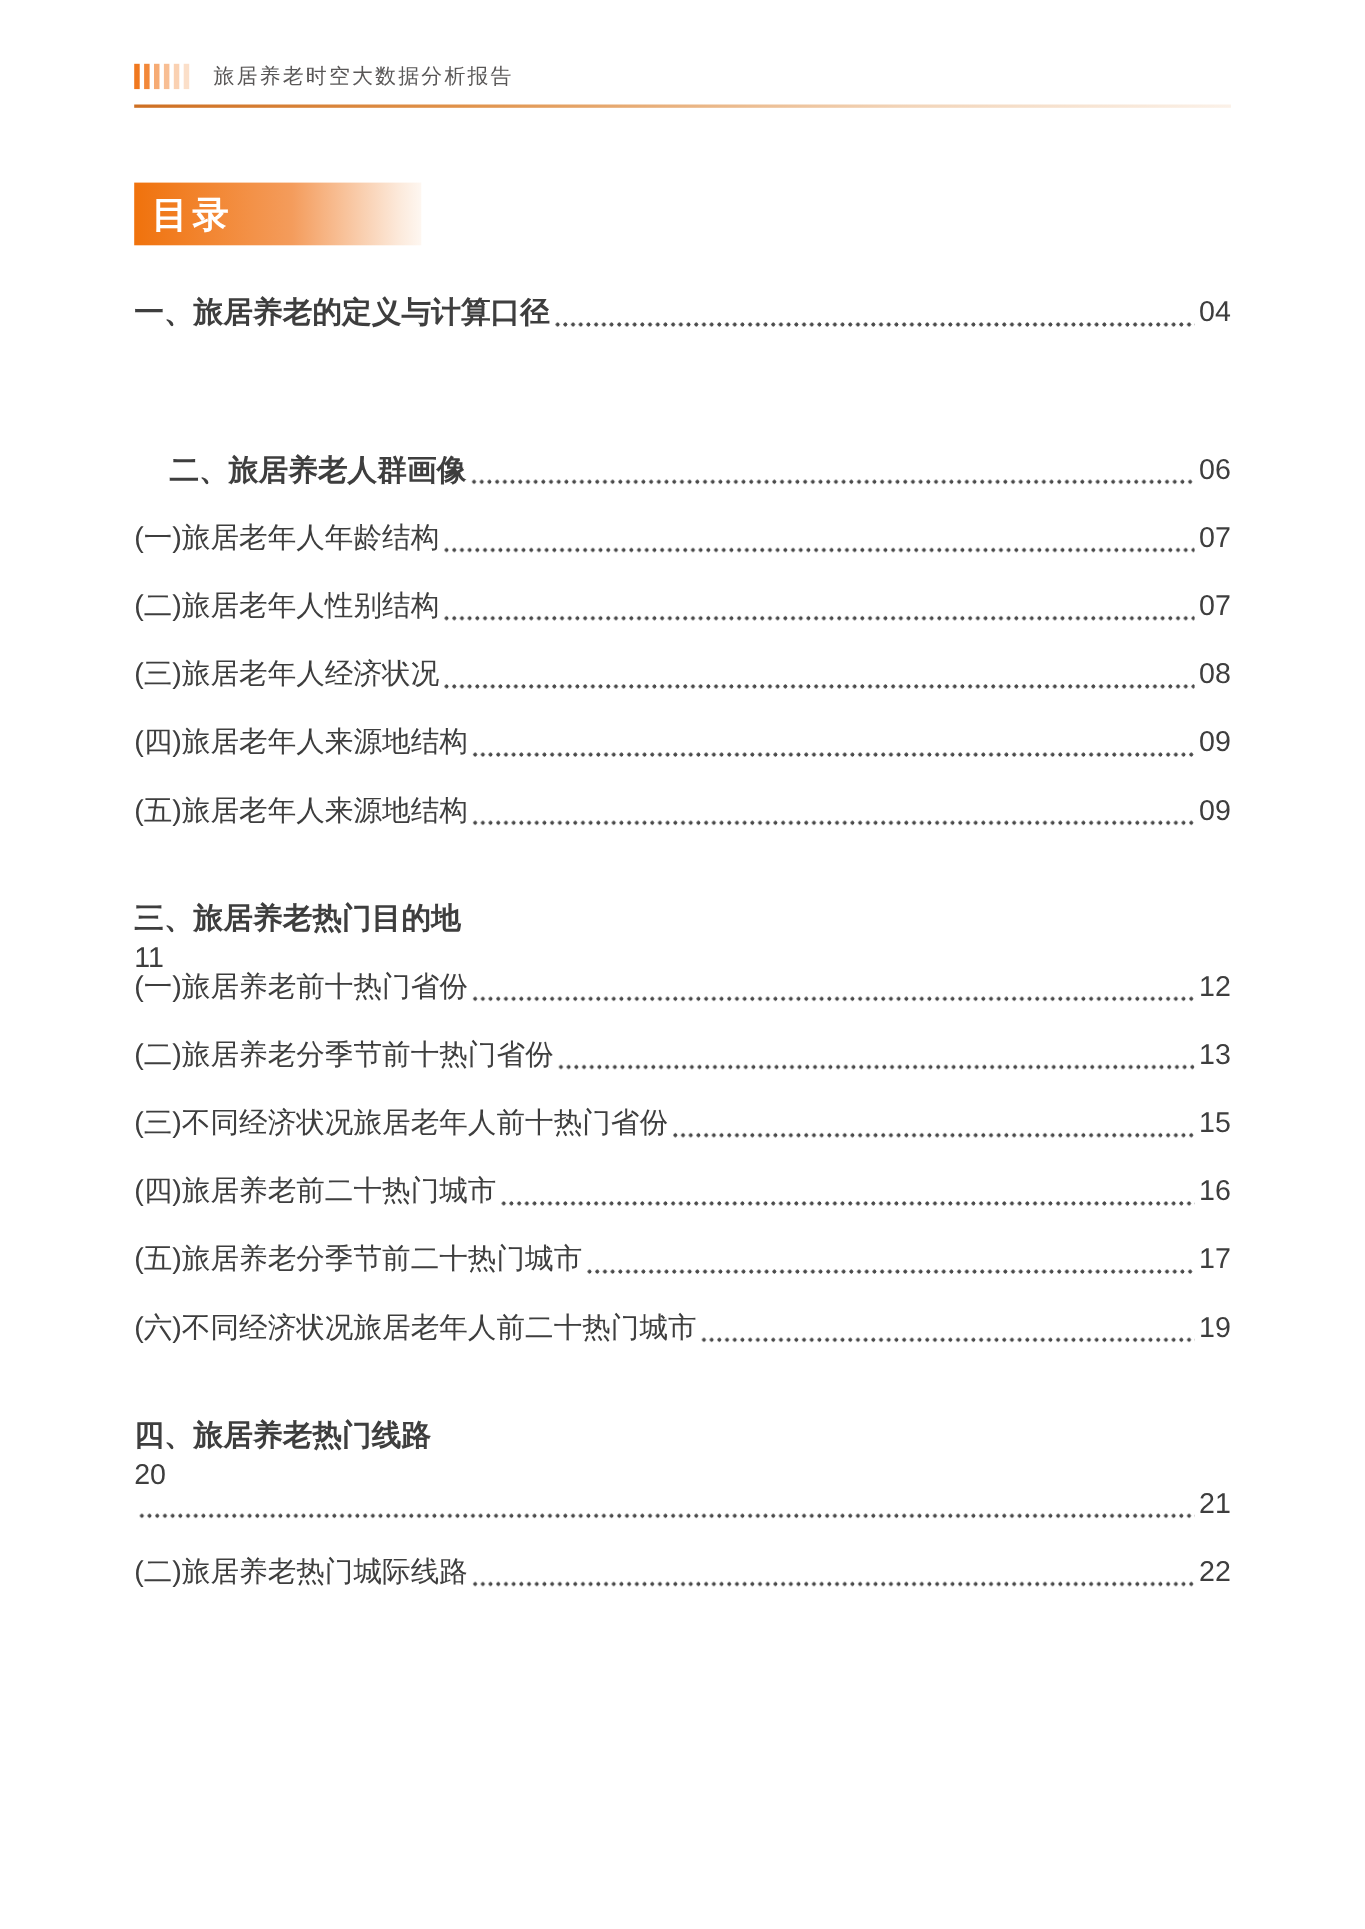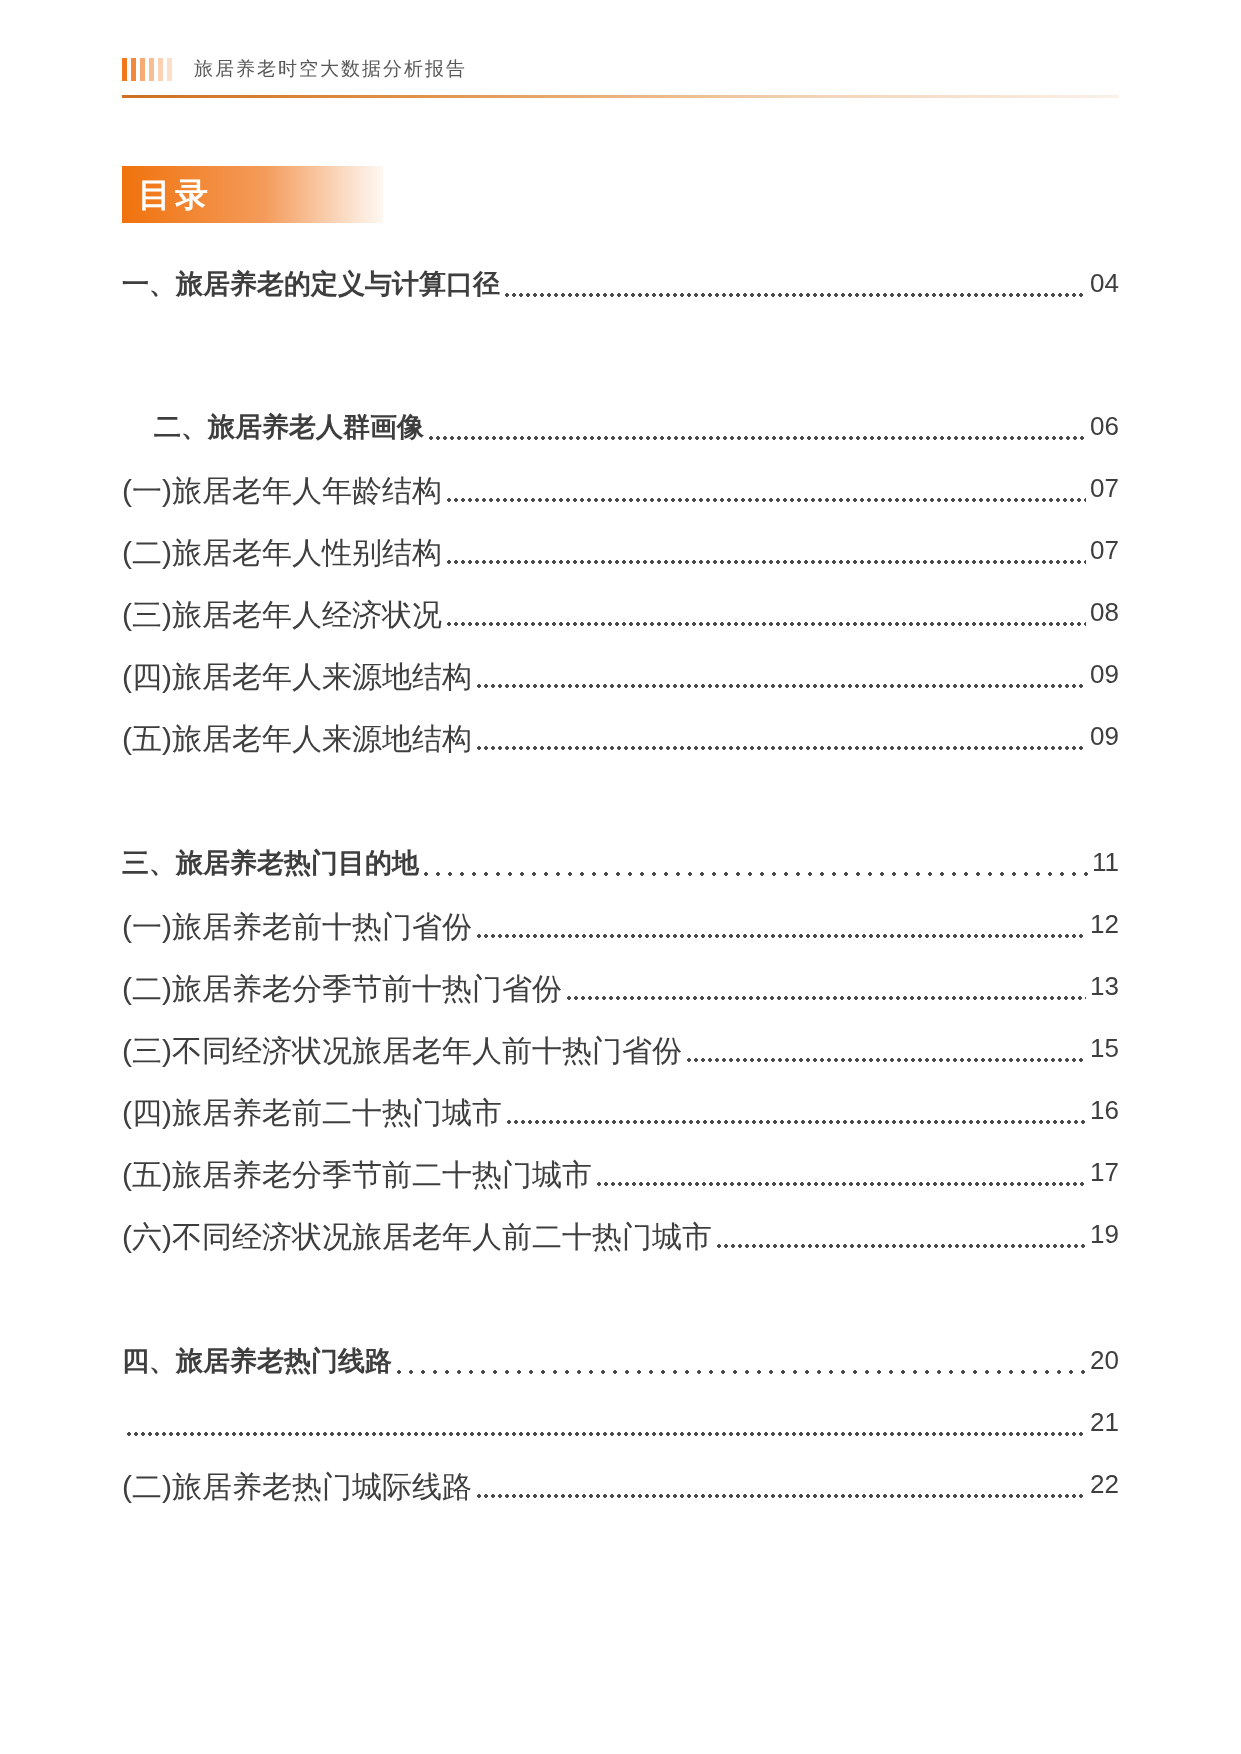--- a/index.html
+++ b/index.html
@@ -45,23 +45,23 @@
     color:#ffffff;font-size:33px;font-weight:700;letter-spacing:4px;
     padding-left:16px;line-height:1;
   }
   
   .toc-list{position:absolute;left:122px;right:122px;top:268px;}
   .toc-row{
     display:flex;height:34px;
     color:var(--toc-text);cursor:pointer;
   }
   .toc-row + .toc-row{margin-top:28px;}
-  .toc-row.sec-gap{margin-top:92px;}
+  .toc-row.sec-gap{margin-top:64px;flex-direction:column;}
   .toc-row.sec-gap-large{margin-top:109px;margin-left:32px;}
-  .toc-label{white-space:nowrap;font-size:30px;line-height:1.2;}
+  .toc-label{white-space:nowrap;font-size:26px;line-height:1.2;}
   .toc-row.head .toc-label{font-size:27px;font-weight:700;}
   .toc-leader{
     flex:1;height:6px;align-self:flex-end;
     margin:0 4px 4px 4px;
     background-image:radial-gradient(circle at 3px 3px,#4A4A4A 1.6px,transparent 2px);
     background-size:7px 6px;background-repeat:repeat-x;background-position:left bottom;
   }
   .toc-row.wide .toc-leader{background-size:12px 6px;}
   .toc-page{font-size:26px;font-weight:400;white-space:nowrap;line-height:1.2;}
 </style>

